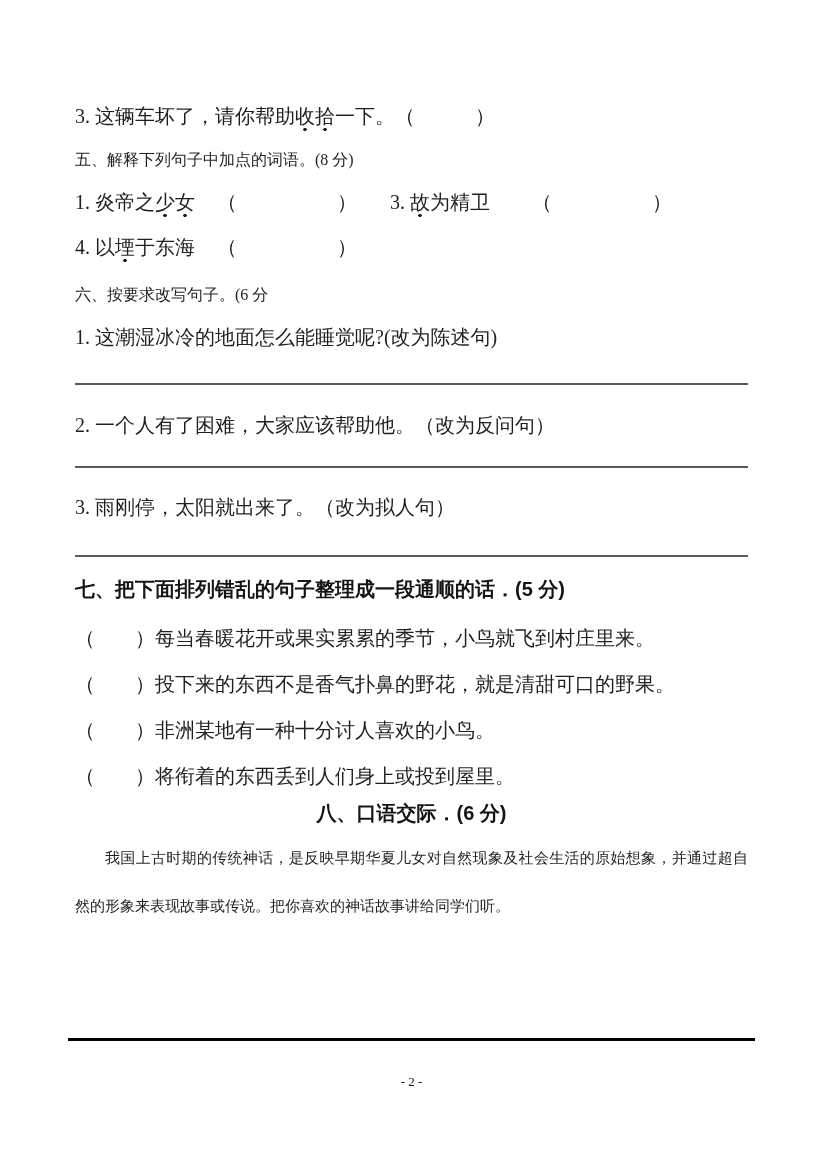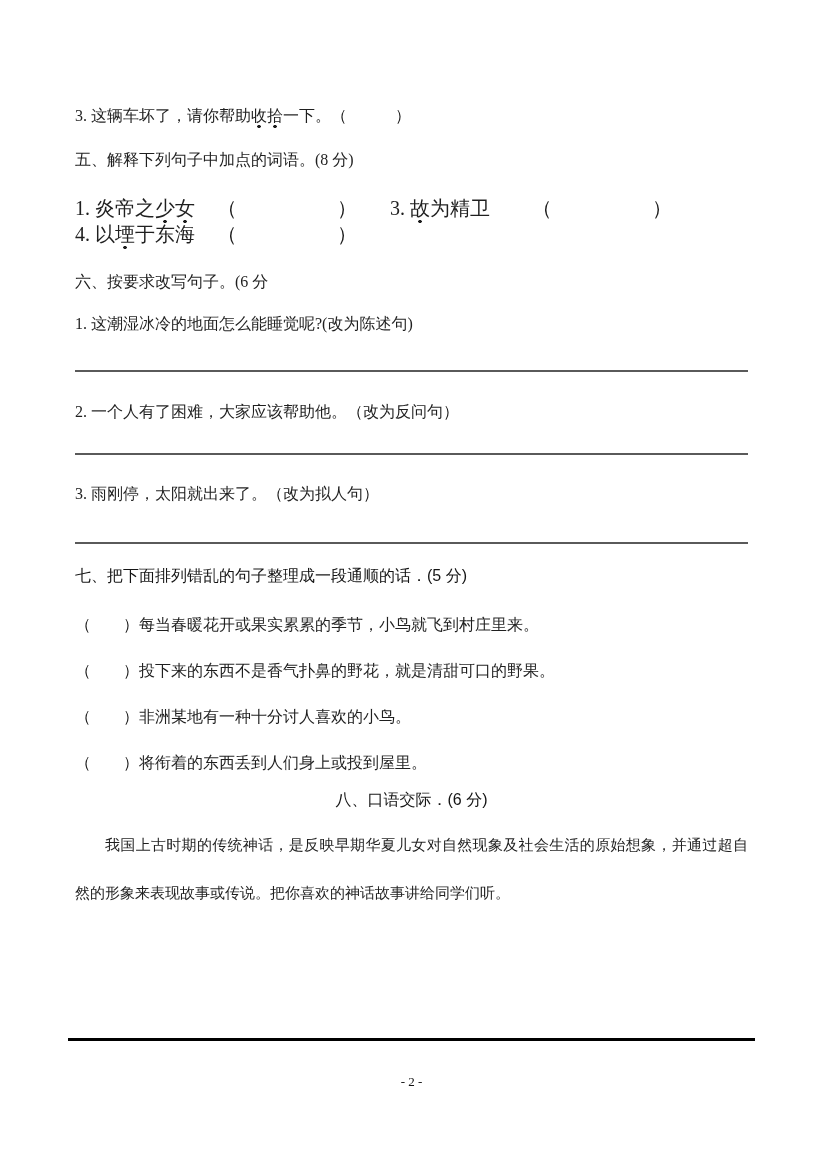--- a/index.html
+++ b/index.html
@@ -13,56 +13,56 @@
     height: 1165px;
     background: #ffffff;
     overflow: hidden;
     font-family: "Liberation Serif", "DejaVu Serif", serif;
     color: #1f1f1f;
   }
   .content {
     padding: 0 75px;
   }
   .text-line {
-    font-size: 16px;
+    font-size: 20px;
     line-height: 26px;
     white-space: nowrap;
   }
   .section-heading {
     font-size: 16px;
     line-height: 26px;
     white-space: nowrap;
   }
   .section-heading-bold {
     font-family: "Liberation Sans", "DejaVu Sans", sans-serif;
-    font-weight: 400;
-    font-size: 16px;
+    font-weight: 700;
+    font-size: 20px;
     line-height: 28px;
     white-space: nowrap;
     color: #141414;
   }
   
   .emph {
     background-image: radial-gradient(circle, #1c1c1c 1.6px, transparent 1.9px);
     background-size: 1em 5px;
     background-repeat: repeat-x;
     background-position: left bottom;
     padding-bottom: 5px;
   }
   .answer-line {
     height: 0;
     border-top: 2px solid #5a5a5a;
   }
   
   .q3-line        { margin-top: 103px; }
   .s5-heading     { margin-top: 18px; }
-  .s5-grid        { margin-top: 22px;
+  .s5-grid        { margin-top: 16px;
                     display: grid;
                     grid-template-columns: 315px auto;
-                    }
+                    row-gap: 19px; }
   .s5-cell        { font-size: 20px; line-height: 26px; white-space: nowrap; }
   .s5-label       { display: inline-block; min-width: 142px; }
   .s6-heading     { margin-top: 22px; }
   .s6-item-1      { margin-top: 16px; }
   .rule-1         { margin-top: 33px; }
   .s6-item-2      { margin-top: 27px; }
   .rule-2         { margin-top: 28px; }
   .s6-item-3      { margin-top: 26px; }
   .rule-3         { margin-top: 35px; }
   .s7-heading     { margin-top: 18px; }

